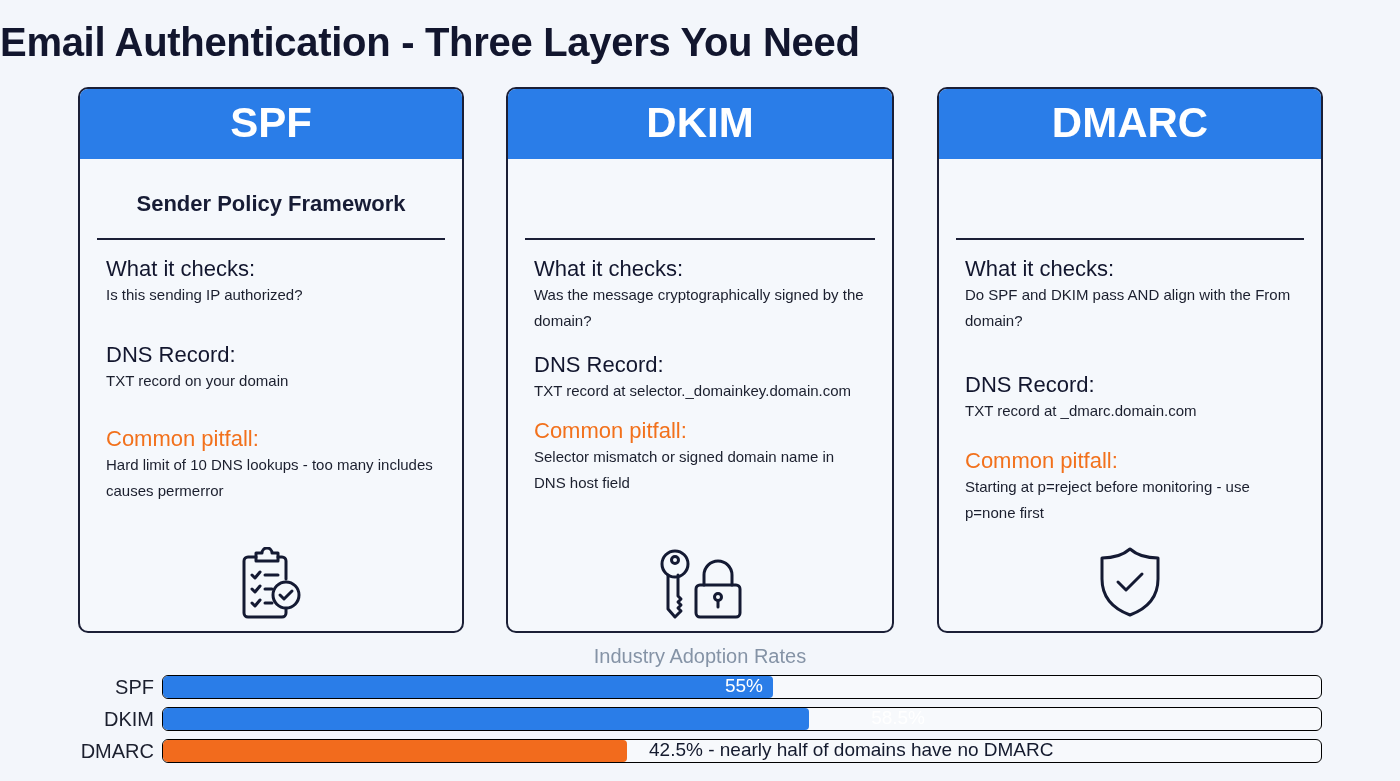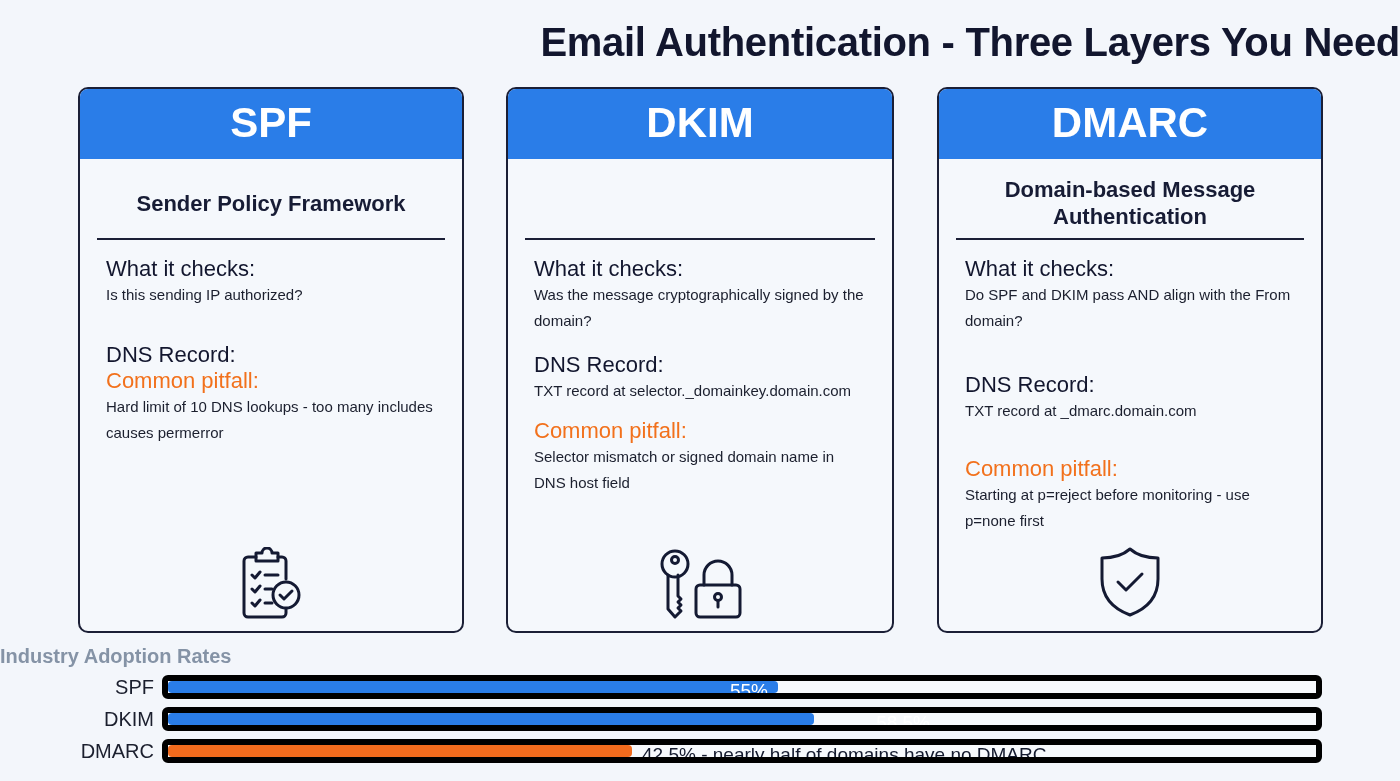--- a/index.html
+++ b/index.html
@@ -5,21 +5,21 @@
   * { box-sizing: border-box; margin: 0; padding: 0; }
   html, body { width: 1400px; height: 781px; overflow: hidden; }
   body {
     background: #f3f6fb;
     font-family: "Liberation Sans", "DejaVu Sans", sans-serif;
     color: #141a33;
     position: relative;
   }
   .title {
     position: absolute; left: 0; top: 20px; width: 1400px;
-    text-align: right; font-size: 40px; font-weight: 700;
+    text-align: left; font-size: 40px; font-weight: 700;
     color: #12162e; letter-spacing: -0.3px;
   }
   .card {
     position: absolute; top: 87px; height: 546px;
     border: 2px solid #1b1f36; border-radius: 10px;
     background: #f5f8fc; overflow: hidden;
   }
   .card.c1 { left: 78px; width: 386px; }
   .card.c2 { left: 506px; width: 388px; }
   .card.c3 { left: 937px; width: 386px; }
@@ -38,59 +38,60 @@
   .card-rule {
     position: absolute; left: 17px; right: 17px; height: 2px; background: #1b1f36;
   }
   .card-body { position: absolute; left: 26px; right: 18px; }
   .lbl { font-size: 22px; font-weight: 400; color: #12162e; line-height: 26px; }
   .lbl.warn { color: #f2711c; }
   .val { font-size: 15px; color: #1b1f2e; line-height: 26px; margin-bottom: 18px; }
   .card-icon { position: absolute; left: 50%; transform: translateX(-50%); }
   .chart-title {
     position: absolute; left: 0; width: 1400px; top: 645px;
-    font-size: 20px; font-weight: 700; color: #8593a6;
+    text-align: center; font-size: 20px; font-weight: 400; color: #8593a6;
   }
   .bar-row { position: absolute; left: 0; width: 1400px; height: 24px; }
   .bar-label {
     position: absolute; right: 1246px; top: 0; height: 24px;
     font-size: 20px; color: #1b1f2e; line-height: 24px; text-align: right;
   }
   .bar-track {
     position: absolute; left: 162px; width: 1160px; top: 0; height: 24px;
-    border: 6px solid #000000; border-radius: 6px; background: #f7f9fc; overflow: hidden;
+    border: 1px solid #000000; border-radius: 6px; background: #f7f9fc; overflow: hidden;
   }
   .bar-fill {
     position: absolute; left: 0; top: 0; bottom: 0;
     border-radius: 4px;
   }
   .bar-fill.blue { background: #2a7de8; }
   .bar-fill.orange { background: #f26b1d; }
   .bar-text-in {
     position: absolute; top: 0; height: 20px; line-height: 20px;
     font-size: 19px; color: #ffffff; text-align: right; padding-right: 10px;
   }
   .bar-text-out {
     position: absolute; top: 0; height: 32px; line-height: 20px;
-    font-size: 19px; color: #141a2e; padding-left: 10px; white-space: nowrap;
+    font-size: 19px; color: #141a2e; padding-left: 22px; white-space: nowrap;
   }
 </style>
 </head>
 <body>
 
 <div class="title">Email Authentication - Three Layers You Need</div>
 
 <div class="card c1">
   <div class="card-head">SPF</div>
   <div class="card-sub">Sender Policy Framework</div>
   <div class="card-rule" style="top:149px"></div>
   <div class="card-body" style="top:167px">
     <div class="lbl">What it checks:</div>
     <div class="val" style="margin-bottom:34px">Is this sending IP authorized?</div>
     <div class="lbl">DNS Record:</div>
+    <div class="val" style="margin-bottom:32px">TXT record on your domain</div>
     <div class="lbl warn">Common pitfall:</div>
     <div class="val">Hard limit of 10 DNS lookups - too many includes causes permerror</div>
   </div>
   <div class="card-icon" style="top:458px">
     <svg width="66" height="74" viewBox="0 0 66 74" fill="none" stroke="#141a33" stroke-width="3" stroke-linecap="round" stroke-linejoin="round">
       <path d="M18 10 H10 a4 4 0 0 0 -4 4 V66 a4 4 0 0 0 4 4 H44 a4 4 0 0 0 4 -4 V62"></path>
       <path d="M40 10 H44 a4 4 0 0 1 4 4 V32"></path>
       <path d="M18 6 H24 a5 5 0 0 1 10 0 H40 V14 H18 Z"></path>
       <path d="M14 28 l3 3 l5 -6"></path>
         <path d="M27 28 H40"></path>
@@ -123,29 +124,26 @@
       <path d="M46 38 V28 a14 14 0 0 1 28 0 V38"></path>
       <rect x="38" y="38" width="44" height="32" rx="4"></rect>
       <circle cx="60" cy="50" r="3.5"></circle>
       <path d="M60 54 V60"></path>
     </svg>
   </div>
 </div>
 
 <div class="card c3">
   <div class="card-head">DMARC</div>
-  <div class="card-sub" style="font-size:22px">
-      <span style="display:block;width:260px">Domain-based Message Authentication</span>
-    </div>
   <div class="card-rule" style="top:149px"></div>
   <div class="card-body" style="top:167px">
     <div class="lbl">What it checks:</div>
     <div class="val" style="margin-bottom:38px; width:330px">Do SPF and DKIM pass AND align with the From domain?</div>
     <div class="lbl">DNS Record:</div>
-    <div class="val" style="margin-bottom:32px">TXT record at _dmarc.domain.com</div>
+    <div class="val" style="margin-bottom:24px">TXT record at _dmarc.domain.com</div>
     <div class="lbl warn">Common pitfall:</div>
     <div class="val" style="width:300px">Starting at p=reject before monitoring - use p=none first</div>
   </div>
   <div class="card-icon" style="top:456px">
     <svg width="64" height="74" viewBox="0 0 64 74" fill="none" stroke="#141a33" stroke-width="3" stroke-linecap="round" stroke-linejoin="round">
       <path d="M32 4 C24 11 14 13 4 13 V34 C4 54 16 64 32 70 C48 64 60 54 60 34 V13 C50 13 40 11 32 4 Z"></path>
       <path d="M20 37 l8 8 l16 -16"></path>
     </svg>
   </div>
 </div>

